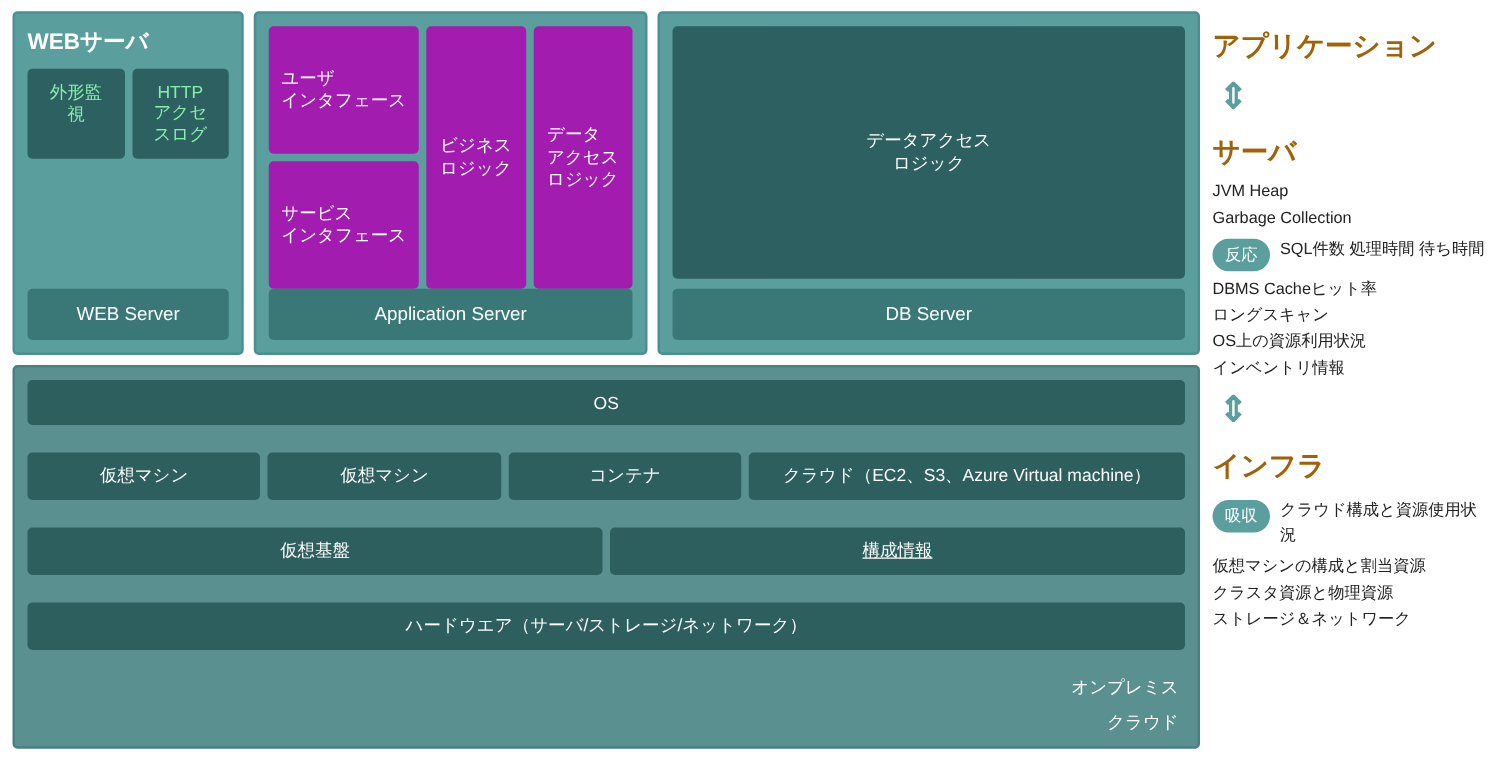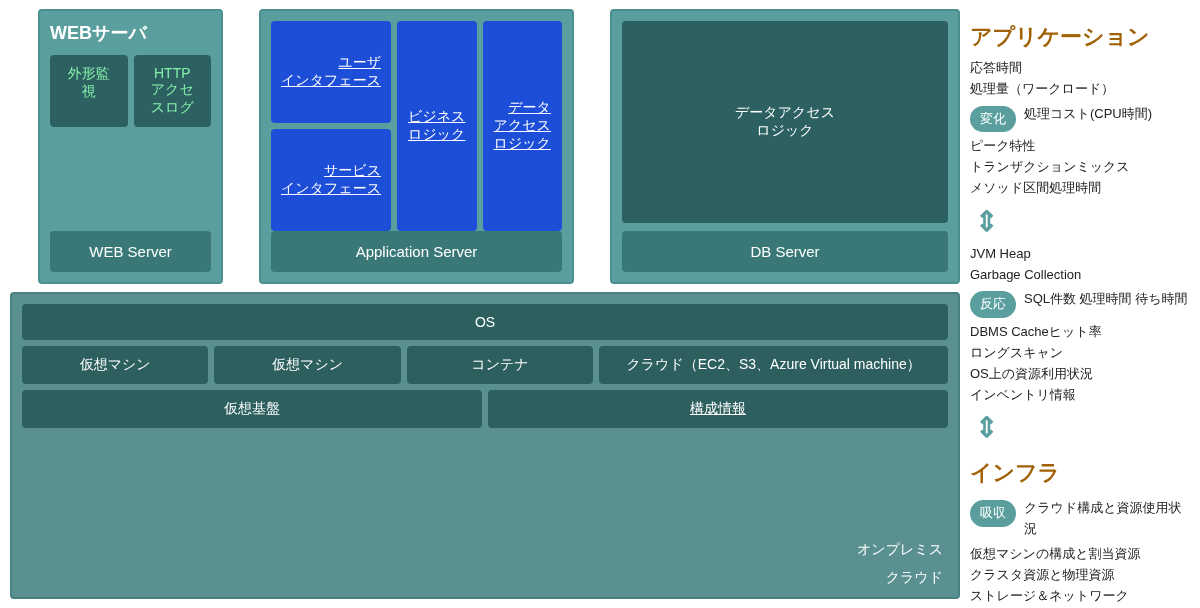--- a/index.html
+++ b/index.html
@@ -36,21 +36,20 @@
     }
     .server-box {
       border: 2px solid #4a9090;
       background: #5a9e9e;
       border-radius: 4px;
       padding: 10px;
       display: flex;
       flex-direction: column;
       color: #fff;
       position: relative;
-      margin-left: 28px;
     }
     .server-box.web { flex: 0 0 185px; }
     .server-box.ap { flex: 0 0 315px; }
     .server-box.db { flex: 1; }
 
     .server-title {
       font-size: 18px;
       font-weight: bold;
       color: #fff;
       margin-bottom: 10px;
@@ -91,31 +90,30 @@
       gap: 6px;
       flex: 0 0 120px;
     }
     .ap-right {
       display: flex;
       flex-direction: column;
       gap: 6px;
       flex: 1;
     }
     .ap-box {
-      background: #1d4ed8;
+      background: #a21caf;
       border-radius: 4px;
       padding: 10px 8px;
       font-size: 14px;
       color: #fff;
-      text-align: right;
+      text-align: left;
       flex: 1;
       display: flex;
       align-items: center;
       justify-content: center;
-      text-decoration: underline;
     }
     .ap-right-row {
       display: flex;
       gap: 6px;
       flex: 1;
     }
     
     .db-inner {
       background: #2d6060;
       border-radius: 4px;
@@ -131,21 +129,21 @@
     }
 
     
     .bottom-section {
       border: 2px solid #4a8080;
       background: #5a9090;
       border-radius: 4px;
       padding: 10px;
       display: flex;
       flex-direction: column;
-      gap: 6px;
+      gap: 22px;
       flex: 1;
       position: relative;
     }
     .bottom-row {
       display: flex;
       gap: 6px;
     }
     .bottom-box {
       background: #2d5f5f;
       border-radius: 4px;
@@ -281,44 +279,37 @@
         <div class="bottom-box vm-box">仮想マシン</div>
         <div class="bottom-box container-box">コンテナ</div>
         <div class="bottom-box cloud-box">クラウド（EC2、S3、Azure Virtual machine）</div>
       </div>
 
       <div class="bottom-row">
         <div class="bottom-box kiban-box">仮想基盤</div>
         <div class="bottom-box kousei-box">構成情報</div>
       </div>
 
+      <div class="bottom-row">
+        <div class="bottom-box hw-box">ハードウエア（サーバ/ストレージ/ネットワーク）</div>
+      </div>
       <div class="corner-label">クラウド</div>
       <div class="corner-label2">オンプレミス</div>
     </div>
   </div>
 
   <div class="right-panel">
 
     <div class="right-section-title">アプリケーション</div>
-    <div class="right-text">
-      応答時間<br>
-      処理量（ワークロード）<br>
-      <div class="badge-row">
-        <span class="badge">変化</span>
-        <span>処理コスト(CPU時間)</span>
-      </div>
-      ピーク特性<br>
-      トランザクションミックス<br>
-      メソッド区間処理時間
-    </div>
 
     <div class="arrow-section">
       <span class="double-arrow">⇕</span>
     </div>
 
+    <div class="right-section-title">サーバ</div>
     <div class="right-text">
       JVM Heap<br>
       Garbage Collection<br>
       <div class="badge-row">
         <span class="badge">反応</span>
         <span>SQL件数 処理時間 待ち時間</span>
       </div>
       DBMS Cacheヒット率<br>
       ロングスキャン<br>
       OS上の資源利用状況<br>

